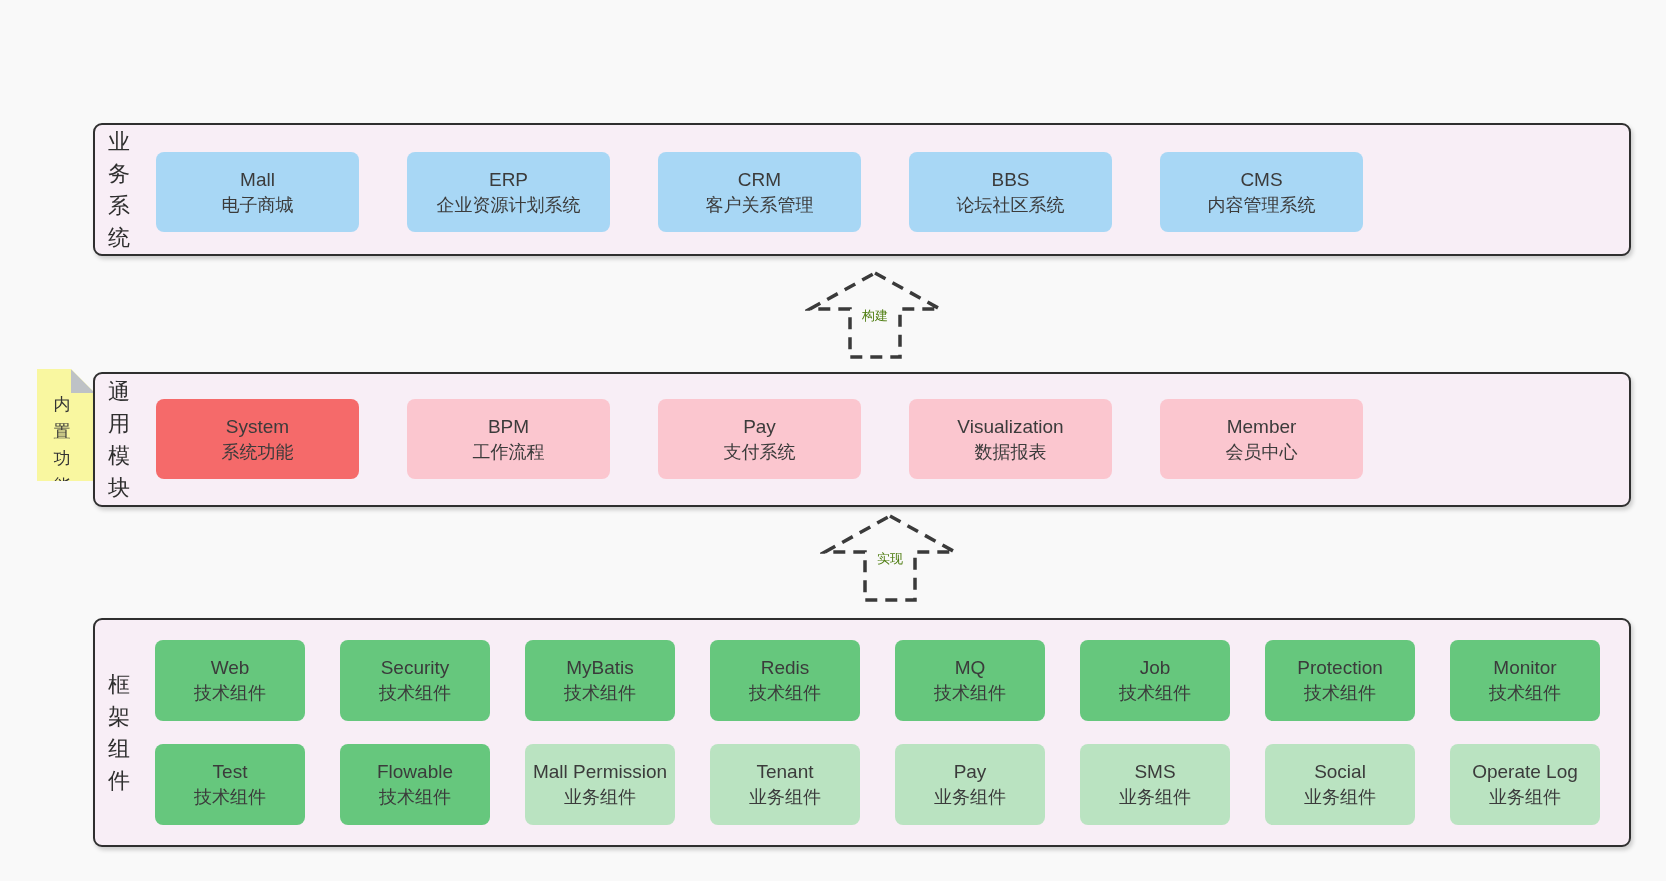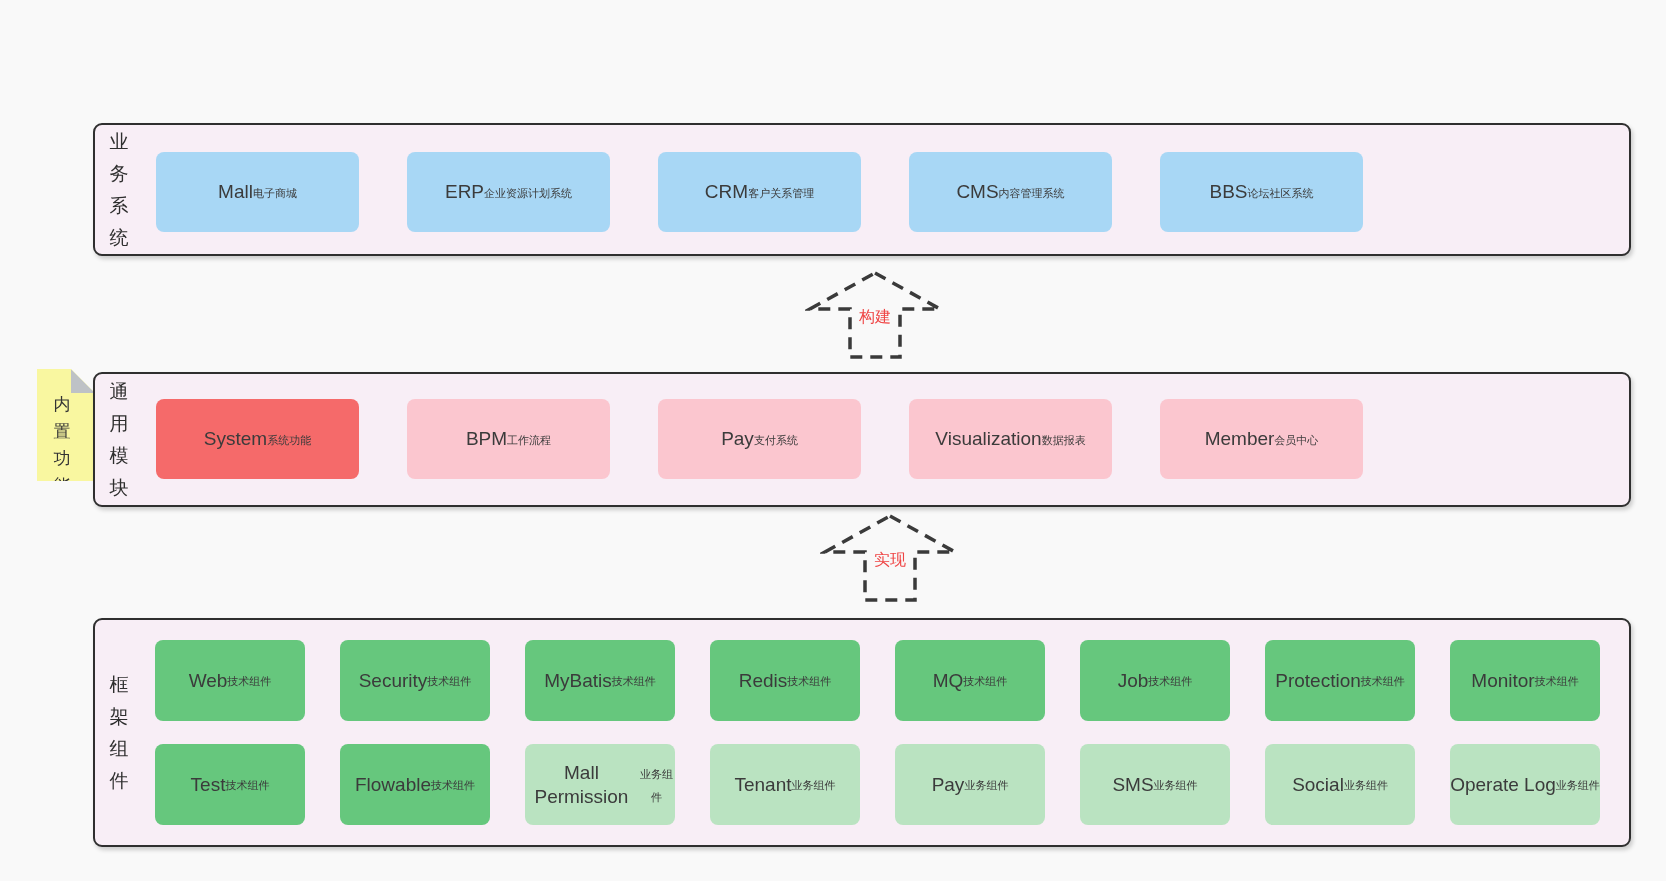--- a/index.html
+++ b/index.html
@@ -24,39 +24,39 @@
   .section1{left:93px;top:123px;width:1534px;height:129px;}
   .section2{left:93px;top:372px;width:1534px;height:131px;}
   .section3{left:93px;top:618px;width:1534px;height:225px;}
 
   .vlabel{
     position:absolute;left:8px;top:0;height:100%;width:32px;
     display:flex;align-items:center;justify-content:center;
   }
   .vlabel span{
     display:block;width:24px;
-    font-size:19px;line-height:32px;text-align:center;
+    font-size:22px;line-height:32px;text-align:center;
     word-break:break-all;color:#2e2e2e;
   }
 
   .row{position:absolute;display:flex;}
   .section1 .row0{left:61px;top:27px;gap:48px;}
   .section2 .row0{left:61px;top:25px;gap:48px;}
   .section3 .row0{left:60px;top:20px;gap:35px;align-items:center;}
   .section3 .row1{left:60px;top:124px;gap:35px;}
 
   .box{
     border-radius:8px;
-    display:flex;flex-direction:row;align-items:center;justify-content:center;
+    display:flex;flex-direction:column;align-items:center;justify-content:center;
     text-align:center;
   }
   .section1 .box,.section2 .box{width:203px;height:80px;}
   .section3 .box{width:150px;height:81px;}
   .box-name{font-size:19px;line-height:24px;color:#3b3b3b;}
-  .box-sub{font-size:11px;line-height:23px;color:#3b3b3b;margin-top:2px;}
+  .box-sub{font-size:18px;line-height:23px;color:#3b3b3b;margin-top:2px;}
 
   .box.blue{background:var(--box-blue,#a8d7f5);}
   .box.red{background:var(--box-red,#f56a6a);}
   .box.pink{background:var(--box-pink,#fbc6cf);}
   .box.green{background:var(--box-green,#66c77d);}
   .box.lightgreen{background:var(--box-lightgreen,#bae3c1);}
 
   
   .note{
     position:absolute;width:58px;z-index:1;
@@ -78,21 +78,21 @@
   .note2 .note-text{margin-top:19px;}
 
   
   .arrow{position:absolute;width:140px;height:90px;z-index:3;}
   .arrow1{left:805px;top:270px;}
   .arrow2{left:820px;top:513px;}
   .arrow svg{position:absolute;left:0;top:0;}
   .arrow-label{
     position:absolute;left:50%;top:36px;transform:translateX(-50%);
     background:var(--page-bg,#f9f9f9);
-    padding:1px 5px;font-size:16px;color:#ef4444;white-space:nowrap;
+    padding:1px 5px;font-size:13px;color:#4d7c0f;white-space:nowrap;
   }
 </style>
 </head>
 <body>
 
 <div class="canvas">
 
   <div class="note note1">
     <span class="fold"></span>
     <span class="note-text">内置功能</span>
@@ -109,26 +109,26 @@
         </div>
         <div class="box blue">
           <div class="box-name">ERP</div>
           <div class="box-sub">企业资源计划系统</div>
         </div>
         <div class="box blue">
           <div class="box-name">CRM</div>
           <div class="box-sub">客户关系管理</div>
         </div>
         <div class="box blue">
+          <div class="box-name">BBS</div>
+          <div class="box-sub">论坛社区系统</div>
+        </div>
+        <div class="box blue">
           <div class="box-name">CMS</div>
           <div class="box-sub">内容管理系统</div>
-        </div>
-        <div class="box blue">
-          <div class="box-name">BBS</div>
-          <div class="box-sub">论坛社区系统</div>
         </div>
       </div>
     </div>
 
   <div class="arrow arrow1">
     <svg width="140" height="90" viewBox="0 0 140 90">
       <polygon points="70,3 135,39 95,39 95,87 45,87 45,39 5,39" fill="none" stroke="#3a3a3a" stroke-width="3.5" stroke-dasharray="12 8"></polygon>
     </svg>
     <span class="arrow-label">构建</span>
   </div>

